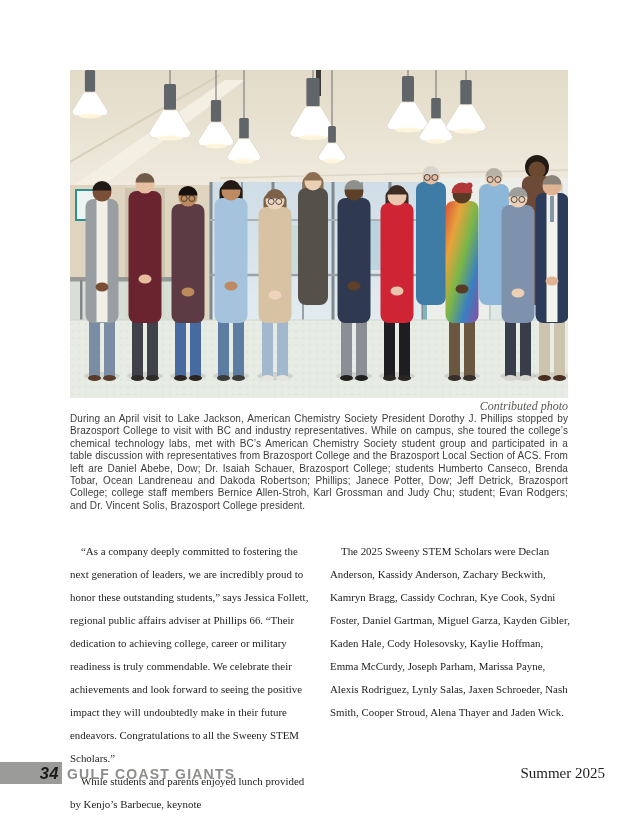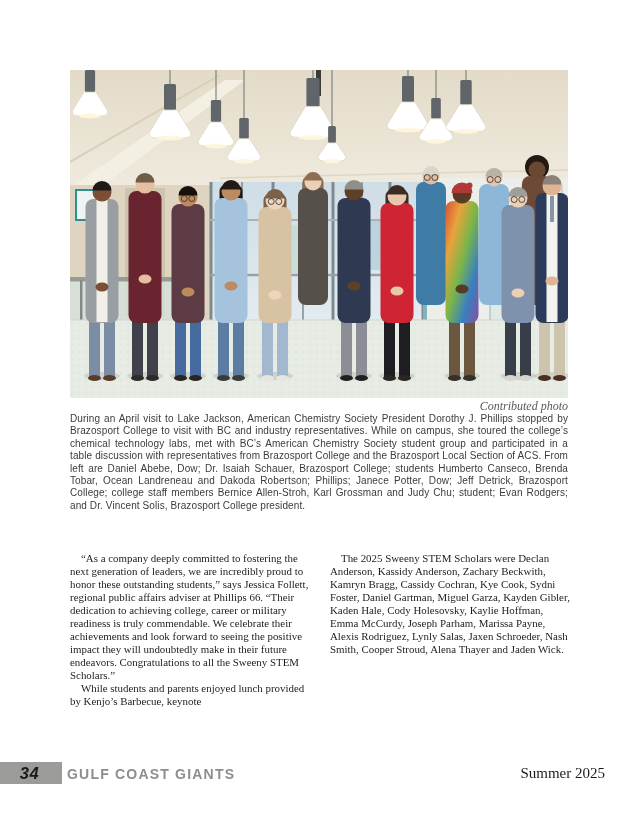--- a/index.html
+++ b/index.html
@@ -16,29 +16,29 @@
     font-family:"Liberation Serif",serif;font-style:italic;font-size:12px;color:#5a5853;
   }
   .caption{
     position:absolute;left:70px;top:413px;width:498px;
     font-family:"Liberation Sans",sans-serif;font-weight:normal;
     font-size:10px;line-height:12.4px;color:#3b3b3b;text-align:justify;
     letter-spacing:0.1px;
   }
   .col{
     position:absolute;top:540px;
-    font-family:"Liberation Serif",serif;font-size:10.9px;line-height:13px;color:#1e1c1b;margin-top:12px;
+    font-family:"Liberation Serif",serif;font-size:10.9px;line-height:23px;color:#1e1c1b;
   }
   .col-left{left:70px;width:239px;}
   .col-right{left:330px;width:241px;}
   .col p{margin:0;}
   .col p.indent{text-indent:11px;}
   .footer-bar{
     position:absolute;left:0;top:762px;width:62px;height:22px;background:#9b9b99;
-    display:flex;align-items:center;justify-content:center;padding-right:3px;box-sizing:border-box;
+    display:flex;align-items:center;justify-content:flex-end;padding-right:3px;box-sizing:border-box;
   }
   .footer-num{
     font-family:"Liberation Sans",sans-serif;font-weight:bold;font-style:italic;
     font-size:16.5px;color:#191919;letter-spacing:0.5px;
   }
   .footer-title{
     position:absolute;left:67px;top:764px;height:20px;display:flex;align-items:center;
     font-family:"Liberation Sans",sans-serif;font-weight:bold;font-size:14px;
     letter-spacing:1.2px;color:#8d8d8b;
   }

